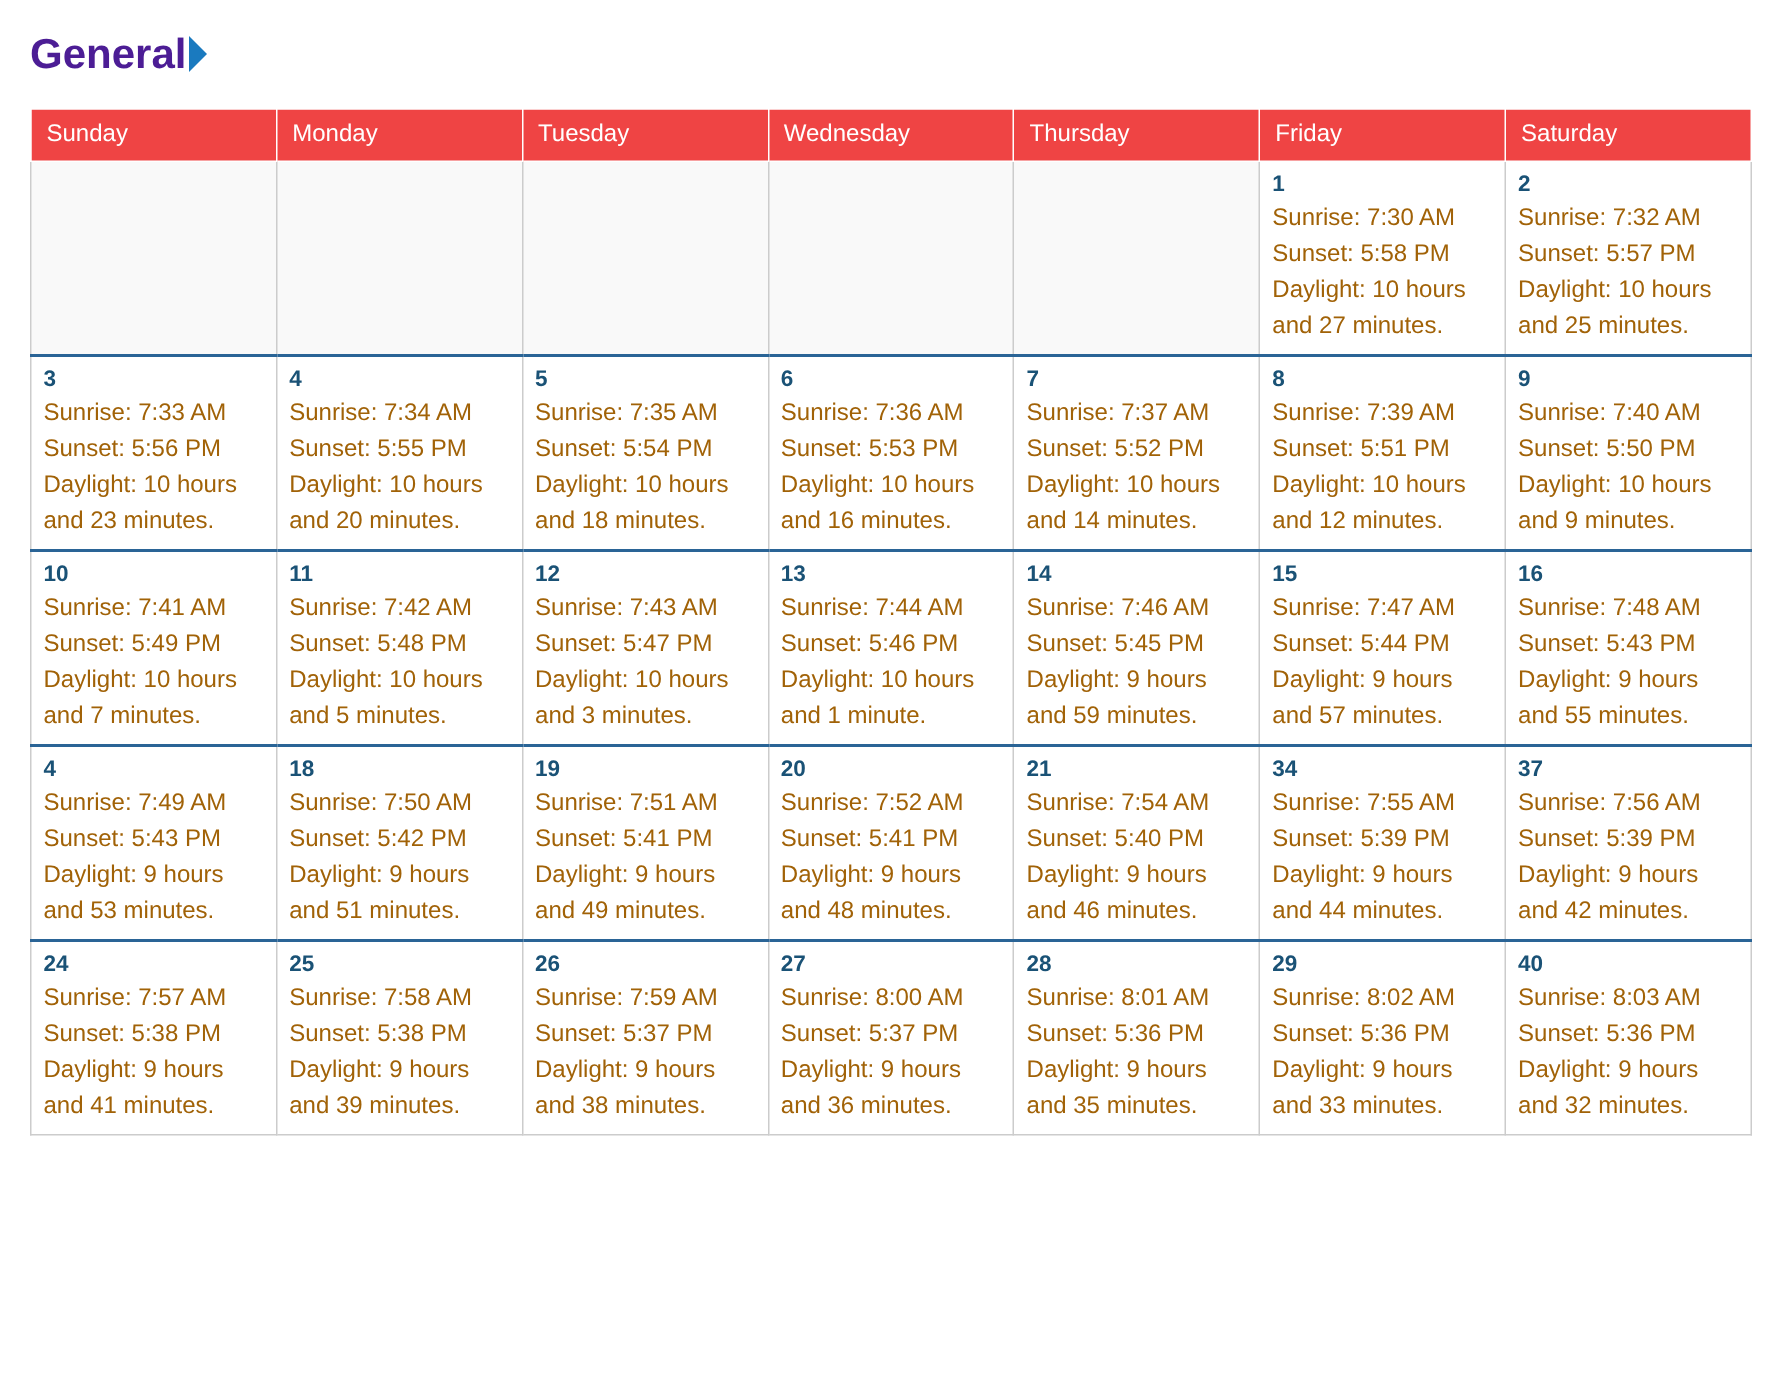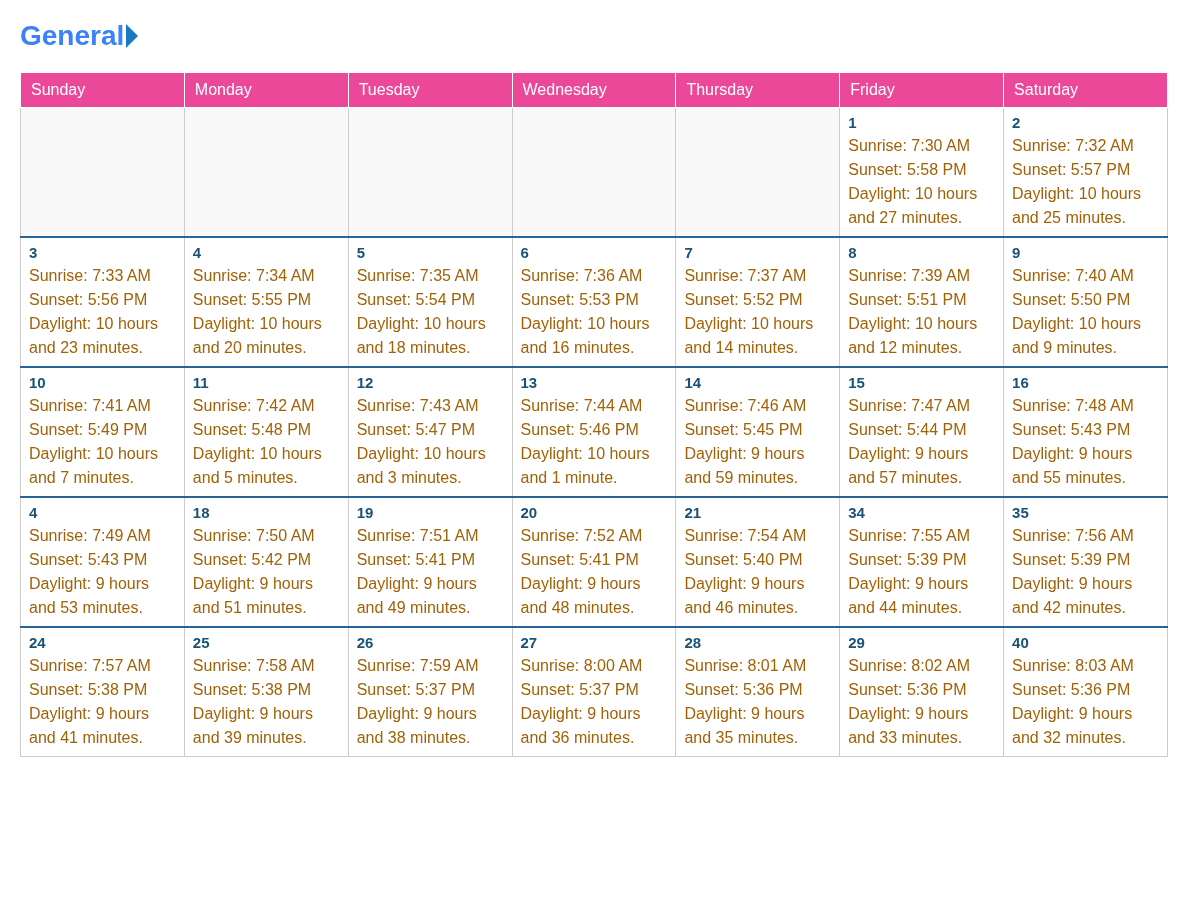--- a/index.html
+++ b/index.html
@@ -17,21 +17,21 @@
       margin-bottom: 20px;
     }
     .logo {
       display: flex;
       flex-direction: column;
       align-items: flex-start;
     }
     .logo-general {
       font-size: 28px;
       font-weight: bold;
-      color: #3b82f6;
+      color: #4c1d95;
       display: flex;
       align-items: center;
     }
     .logo-blue {
       font-size: 28px;
       font-weight: bold;
       color: #1a7abf;
     }
     .logo-triangle {
       width: 0;
@@ -53,21 +53,21 @@
     }
     .location {
       font-size: 20px;
       color: #444;
     }
     .calendar {
       width: 100%;
       border-collapse: collapse;
     }
     .calendar th {
-      background: #ec4899;
+      background: #ef4444;
       color: #fff;
       padding: 8px 10px;
       font-size: 16px;
       font-weight: normal;
       text-align: left;
       border: 1px solid #fff;
     }
     .calendar td {
       vertical-align: top;
       padding: 6px 8px;
@@ -219,21 +219,21 @@
         </td>
         <td class="row-separator">
           <span class="day-number">21</span>
           <div class="day-info">Sunrise: 7:54 AM<br>Sunset: 5:40 PM<br>Daylight: 9 hours and 46 minutes.</div>
         </td>
         <td class="row-separator">
           <span class="day-number">34</span>
           <div class="day-info">Sunrise: 7:55 AM<br>Sunset: 5:39 PM<br>Daylight: 9 hours and 44 minutes.</div>
         </td>
         <td class="row-separator">
-          <span class="day-number">35</span>
+          <span class="day-number">37</span>
           <div class="day-info">Sunrise: 7:56 AM<br>Sunset: 5:39 PM<br>Daylight: 9 hours and 42 minutes.</div>
         </td>
       </tr>
       <tr>
         <td class="row-separator">
           <span class="day-number">24</span>
           <div class="day-info">Sunrise: 7:57 AM<br>Sunset: 5:38 PM<br>Daylight: 9 hours and 41 minutes.</div>
         </td>
         <td class="row-separator">
           <span class="day-number">25</span>

